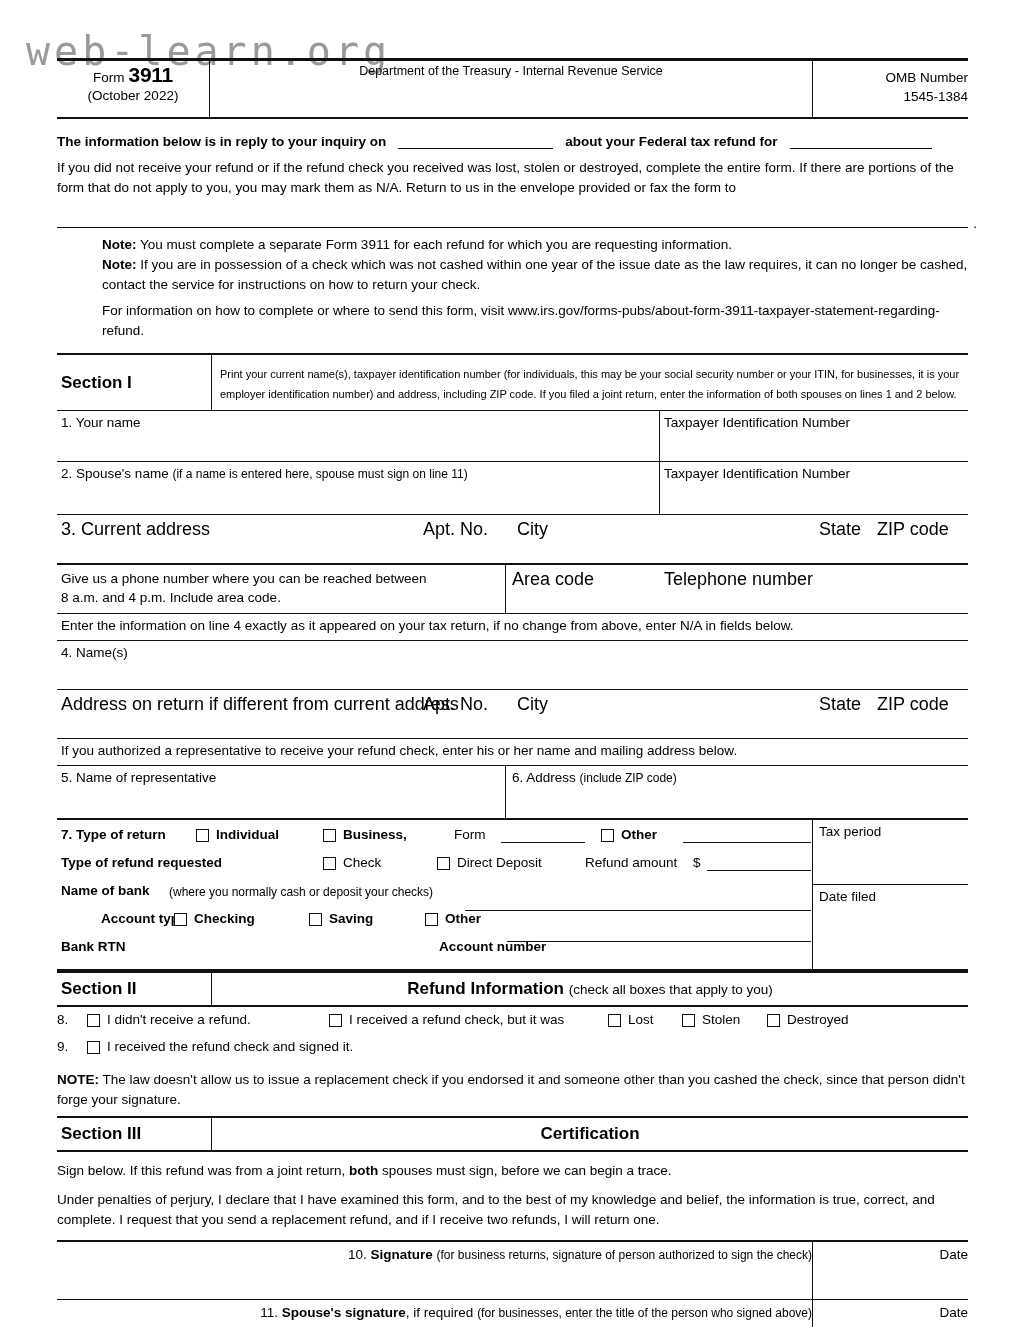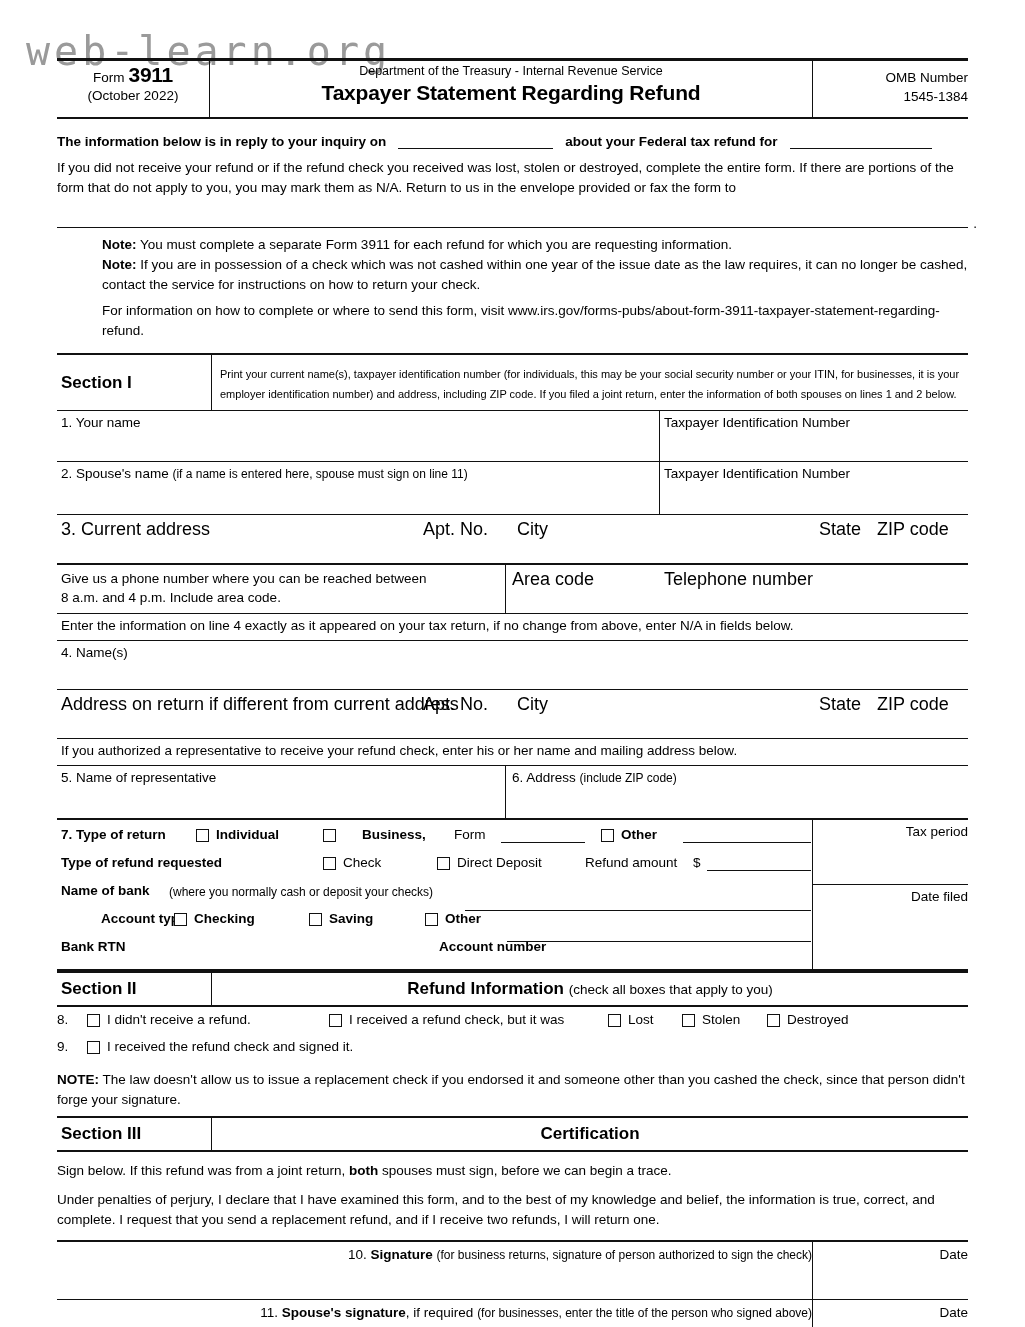--- a/index.html
+++ b/index.html
@@ -152,21 +152,20 @@
   .h52 { height: 52px; }
   .h26 { height: 26px; }
 
   .addr-cell { position: relative; flex: 1; }
   .addr-cell span { position: absolute; top: 4px; font-size: 18px; }
 
   
   .blk7 {
     display: flex;
     border-bottom: 2.5px solid #111;
-    text-align: right;
   }
   .blk7-left {
     width: 756px;
     box-sizing: border-box;
     border-right: 1.6px solid #111;
     padding: 5px 0 4px 4px;
   }
   .blk7-right {
     flex: 1;
     box-sizing: border-box;
@@ -287,21 +286,20 @@
     <div class="header">
       <div class="hdr-left">
         <div class="hdr-form-line">
           <span class="f-label">Form</span>
           <span class="f-num">3911</span>
         </div>
         <div class="hdr-date">(October 2022)</div>
       </div>
       <div class="hdr-center">
         <div class="hdr-dept">Department of the Treasury - Internal Revenue Service</div>
-        <div class="hdr-title">Taxpayer Statement Regarding Refund</div>
       </div>
       <div class="hdr-right">
         <div>OMB Number</div>
         <div>1545-1384</div>
       </div>
     </div>
 
     <div class="inquiry-row">
       <span>The information below is in reply to your inquiry on</span>
       <span class="inq-blank b1"></span>
@@ -407,21 +405,21 @@
     </div>
 
     <div class="blk7">
       <div class="blk7-left">
 
         <div class="line7row">
           <span class="bold" style="left:0;">7. Type of return</span>
           <span class="cb" style="left:135px;top:4px;"></span>
           <span class="bold" style="left:155px;">Individual</span>
           <span class="cb" style="left:262px;top:4px;"></span>
-          <span class="bold" style="left:282px;margin-left:19px;">Business,</span>
+          <span class="bold" style="left:282px;">Business,</span>
           <span style="left:393px;">Form</span>
           <span class="ul" style="left:440px;width:84px;"></span>
           <span class="cb" style="left:540px;top:4px;"></span>
           <span class="bold" style="left:560px;">Other</span>
           <span class="ul" style="left:622px;width:128px;"></span>
         </div>
 
         <div class="line7row">
           <span class="bold" style="left:0;">Type of refund requested</span>
           <span class="cb" style="left:262px;top:4px;"></span>

